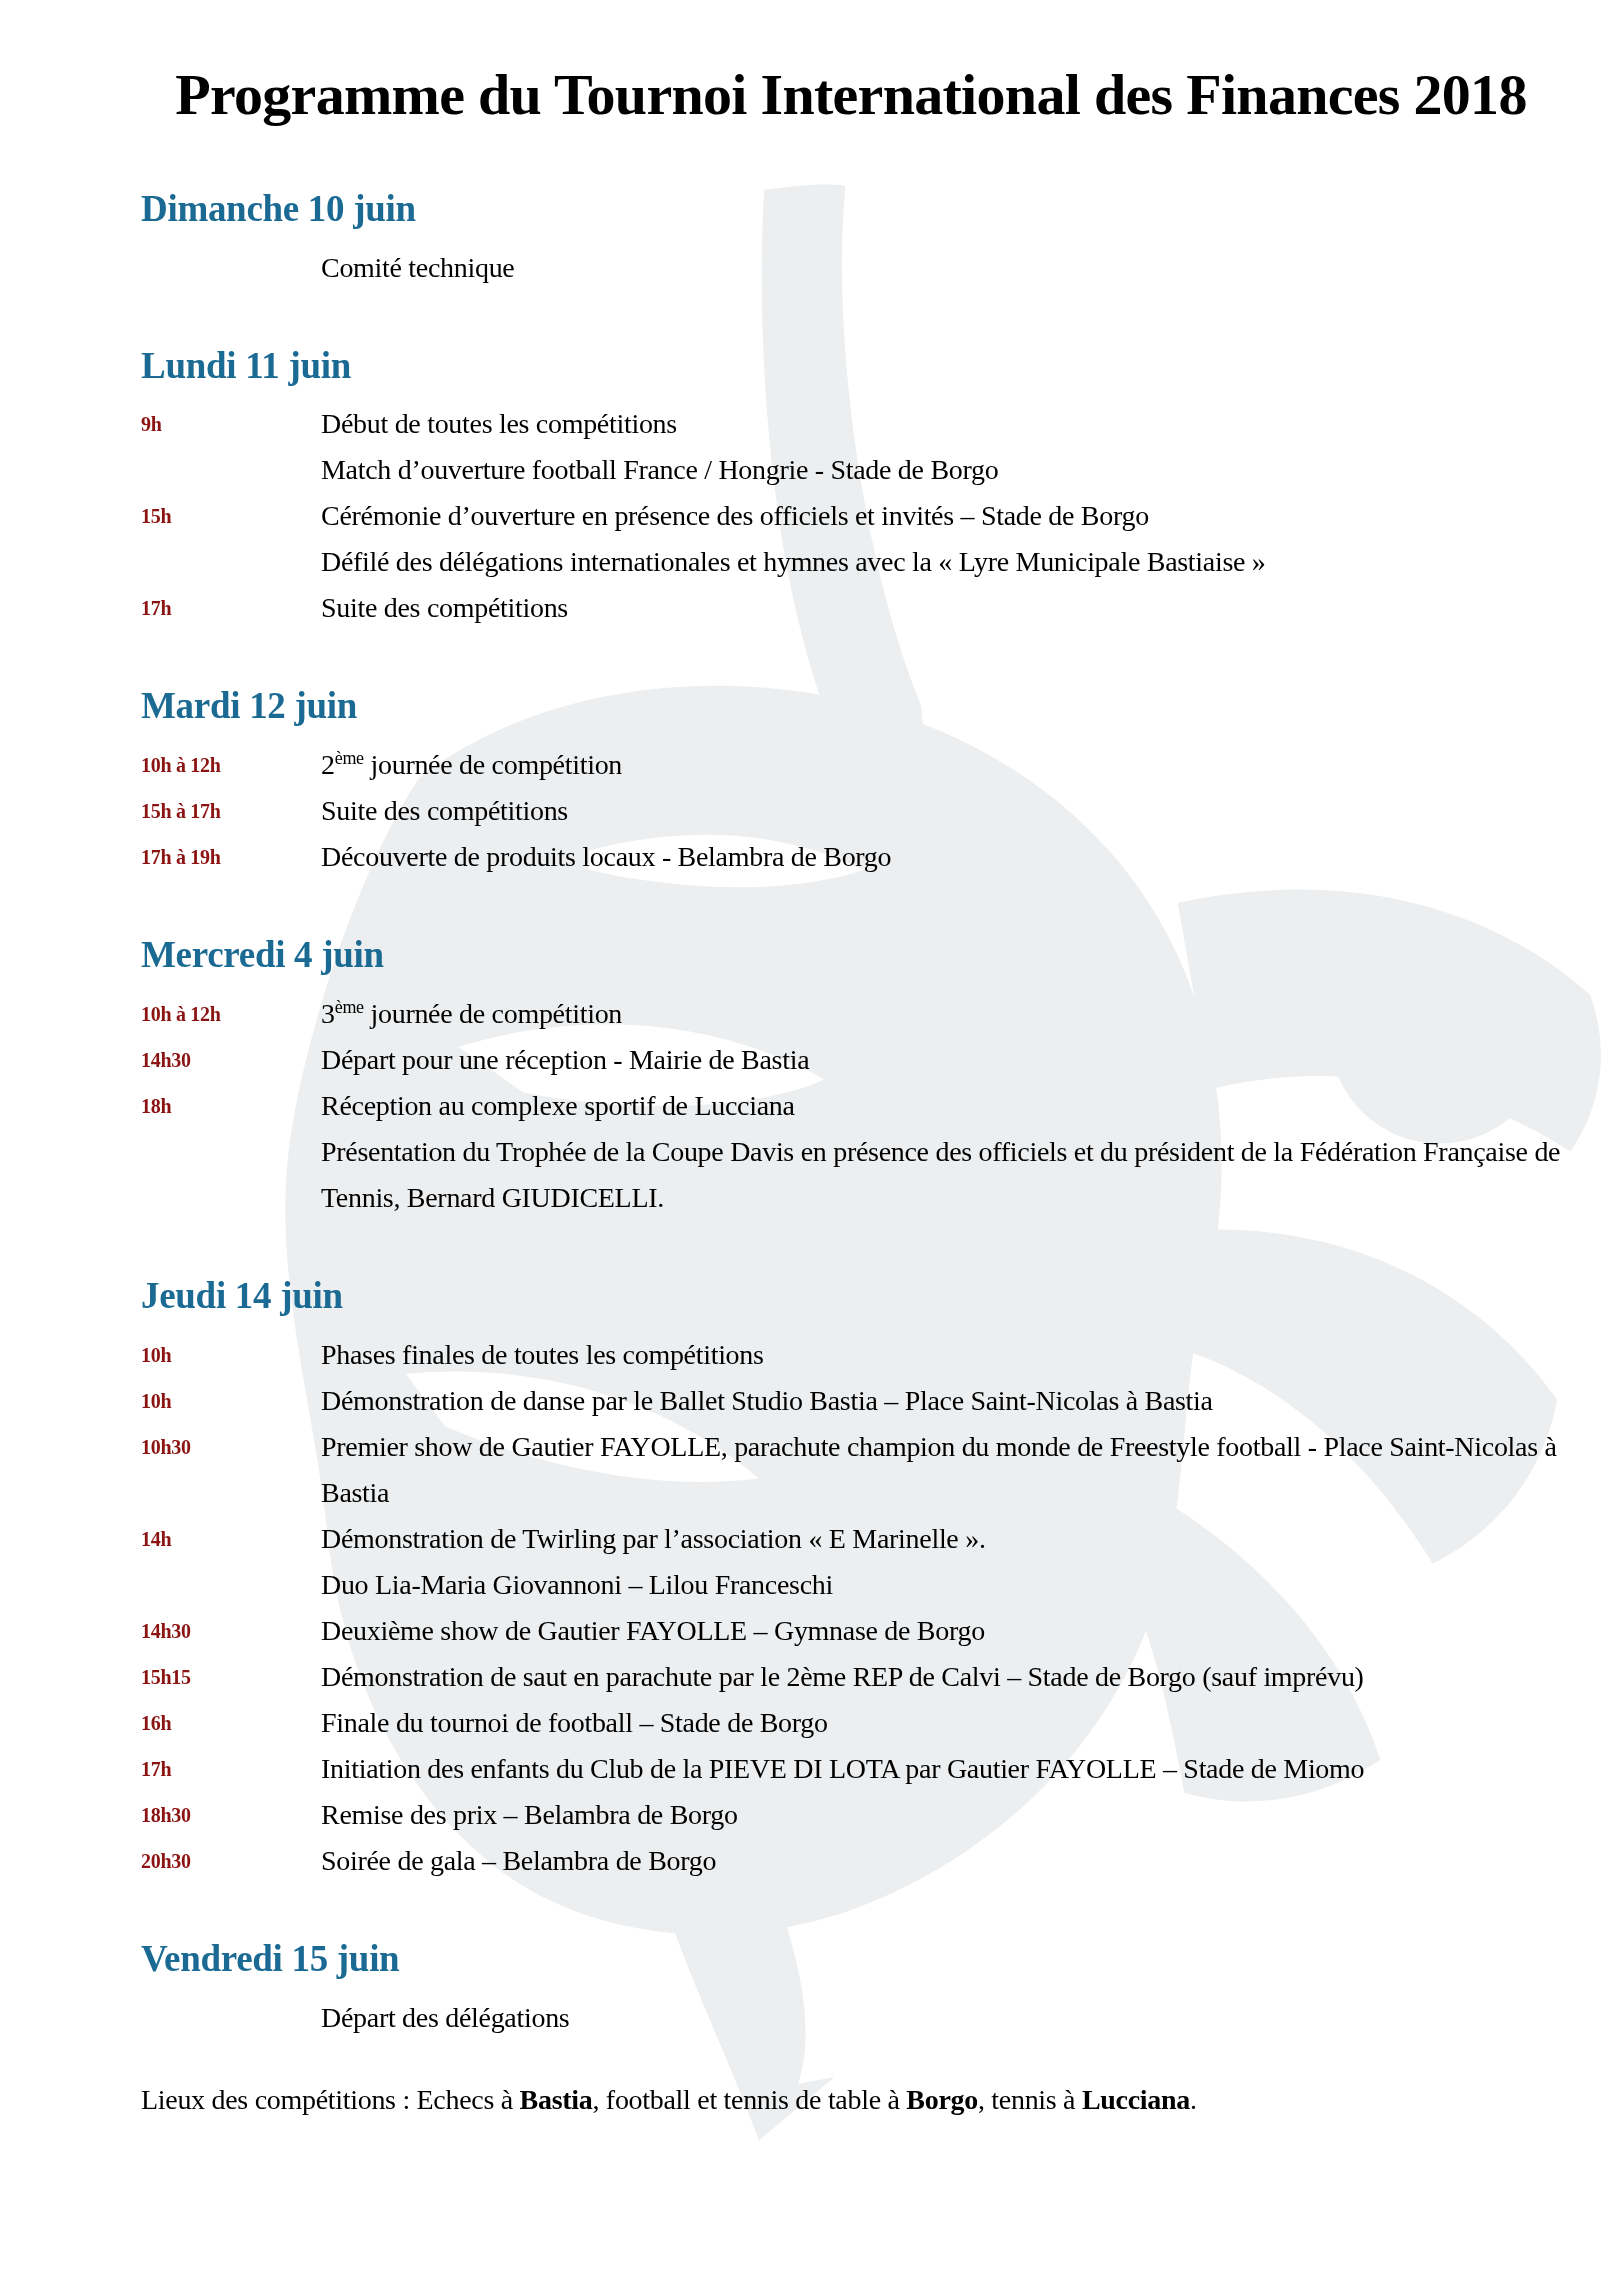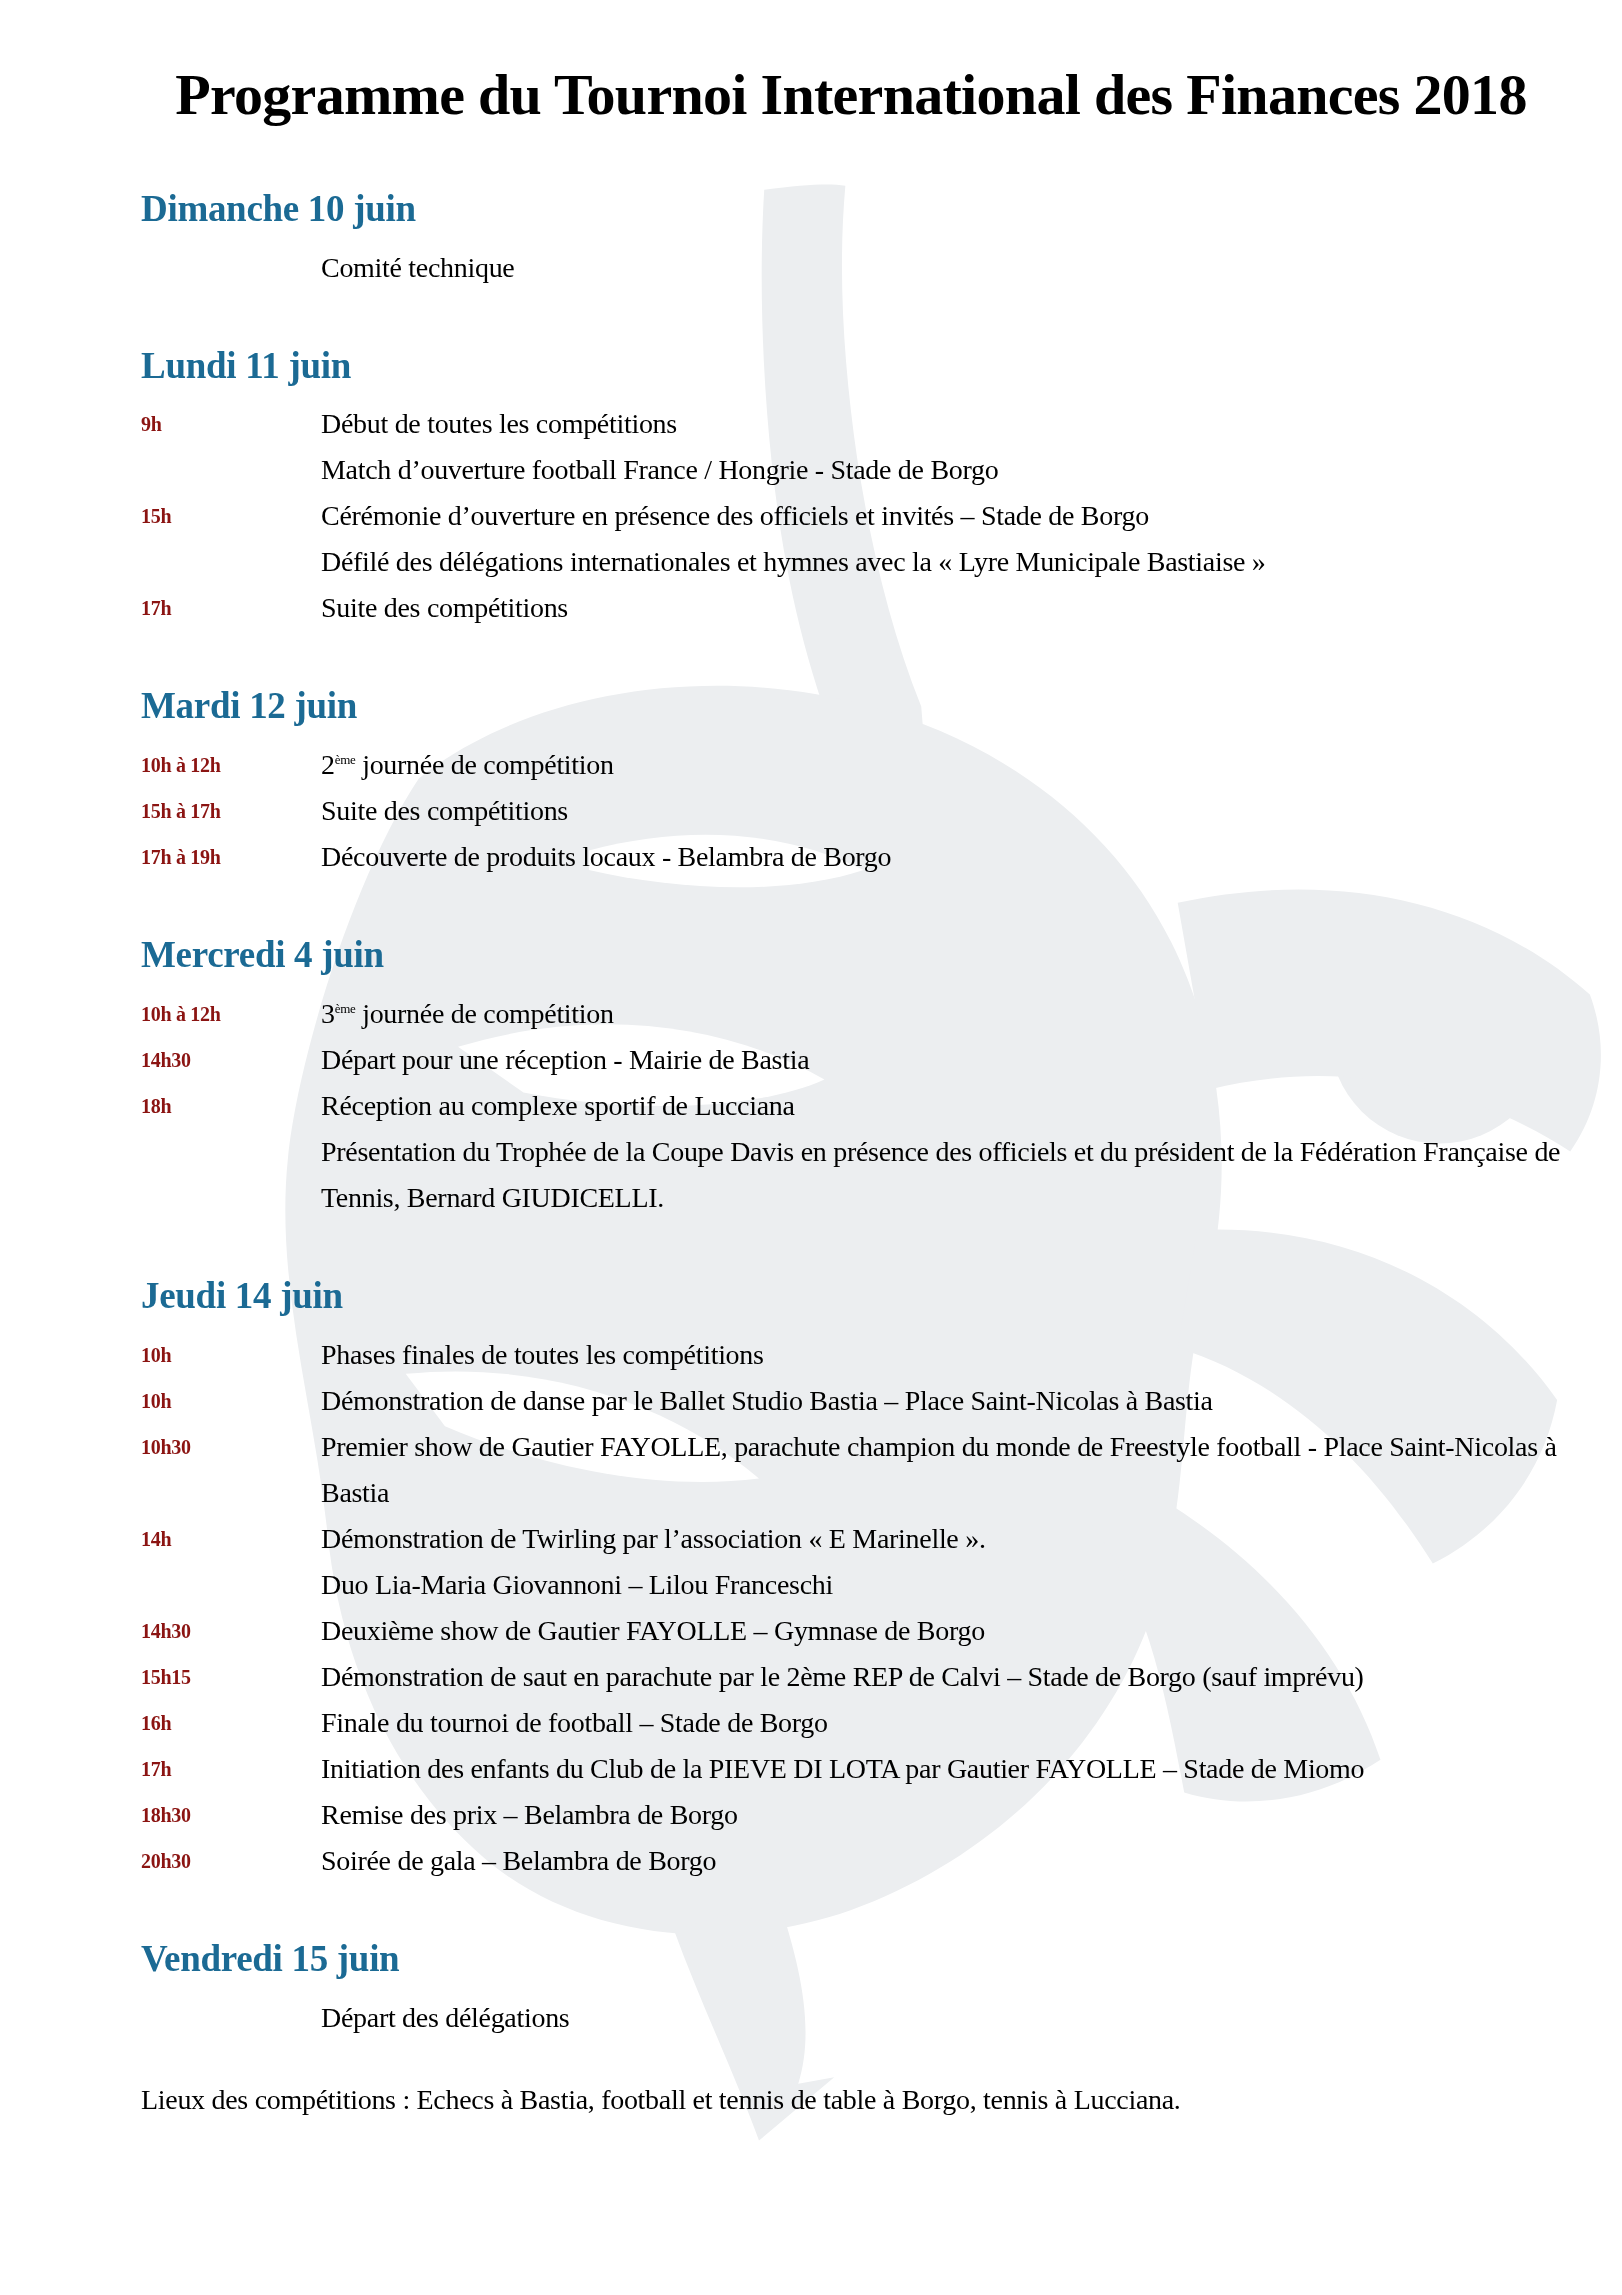--- a/index.html
+++ b/index.html
@@ -64,32 +64,32 @@
   .event-desc{
     width:1243px;
     max-width:1243px;
     font-size:28px;
     letter-spacing:-0.3px;
     line-height:46px;
     white-space:pre-line;
     color:var(--body_text);
   }
   .event-desc sup{
-    font-size:13px;
+    font-size:18px;
     line-height:0;
     vertical-align:super;
   }
   .footer-note{
     margin:36px 0 0 0;
     font-size:28px;
     letter-spacing:-0.3px;
     line-height:46px;
     color:var(--body_text);
   }
-  .footer-note b{font-weight:normal;}
+  .footer-note b{font-weight:bold;}
 </style>
 </head>
 <body>
 
 <div class="page">
 
   <svg class="watermark-layer" viewBox="0 0 2479 3508" xmlns="http://www.w3.org/2000/svg" aria-hidden="true">
 
     <path class="wm" d="M 1168 290 C 1230 282 1268 280 1292 284 C 1280 420 1290 560 1310 700
                          C 1330 830 1360 960 1408 1080 L 1412 1130 L 1300 1190

